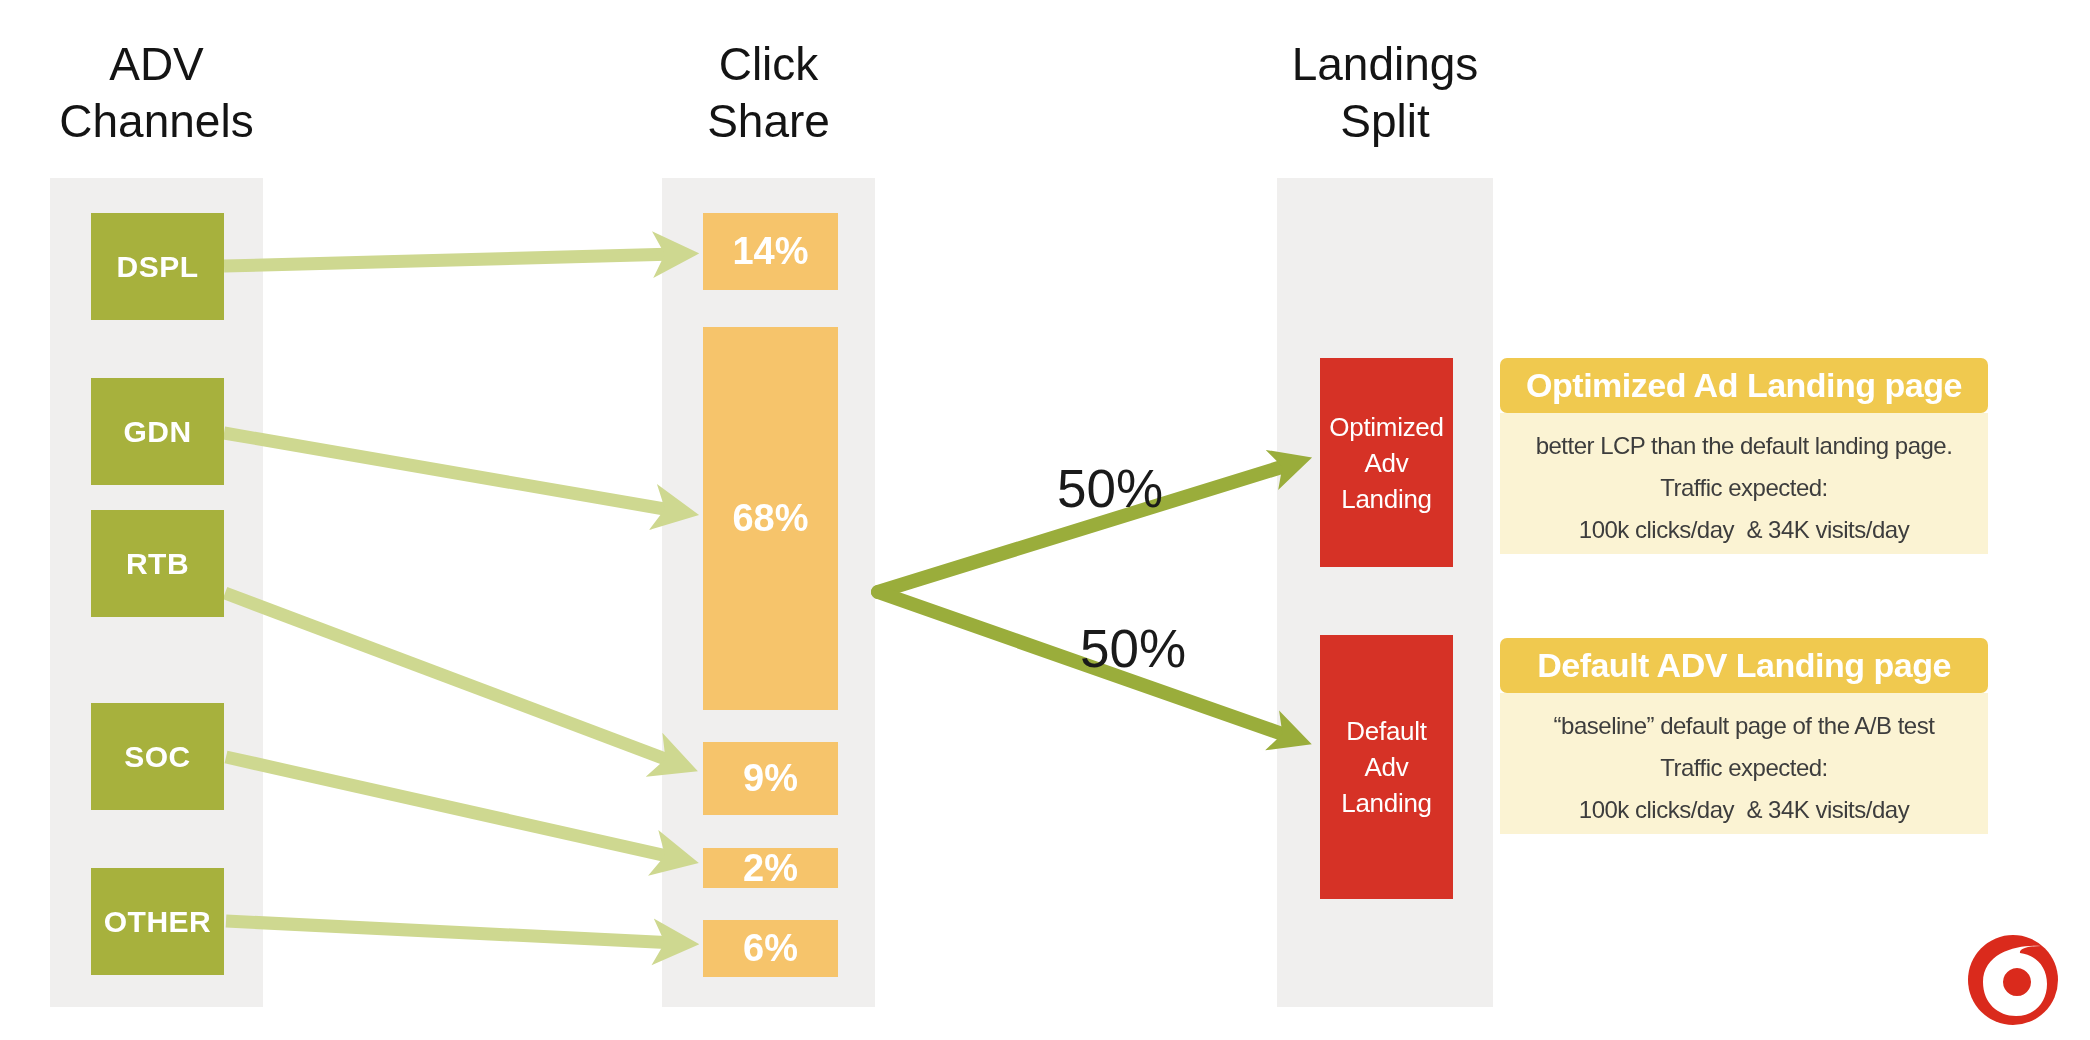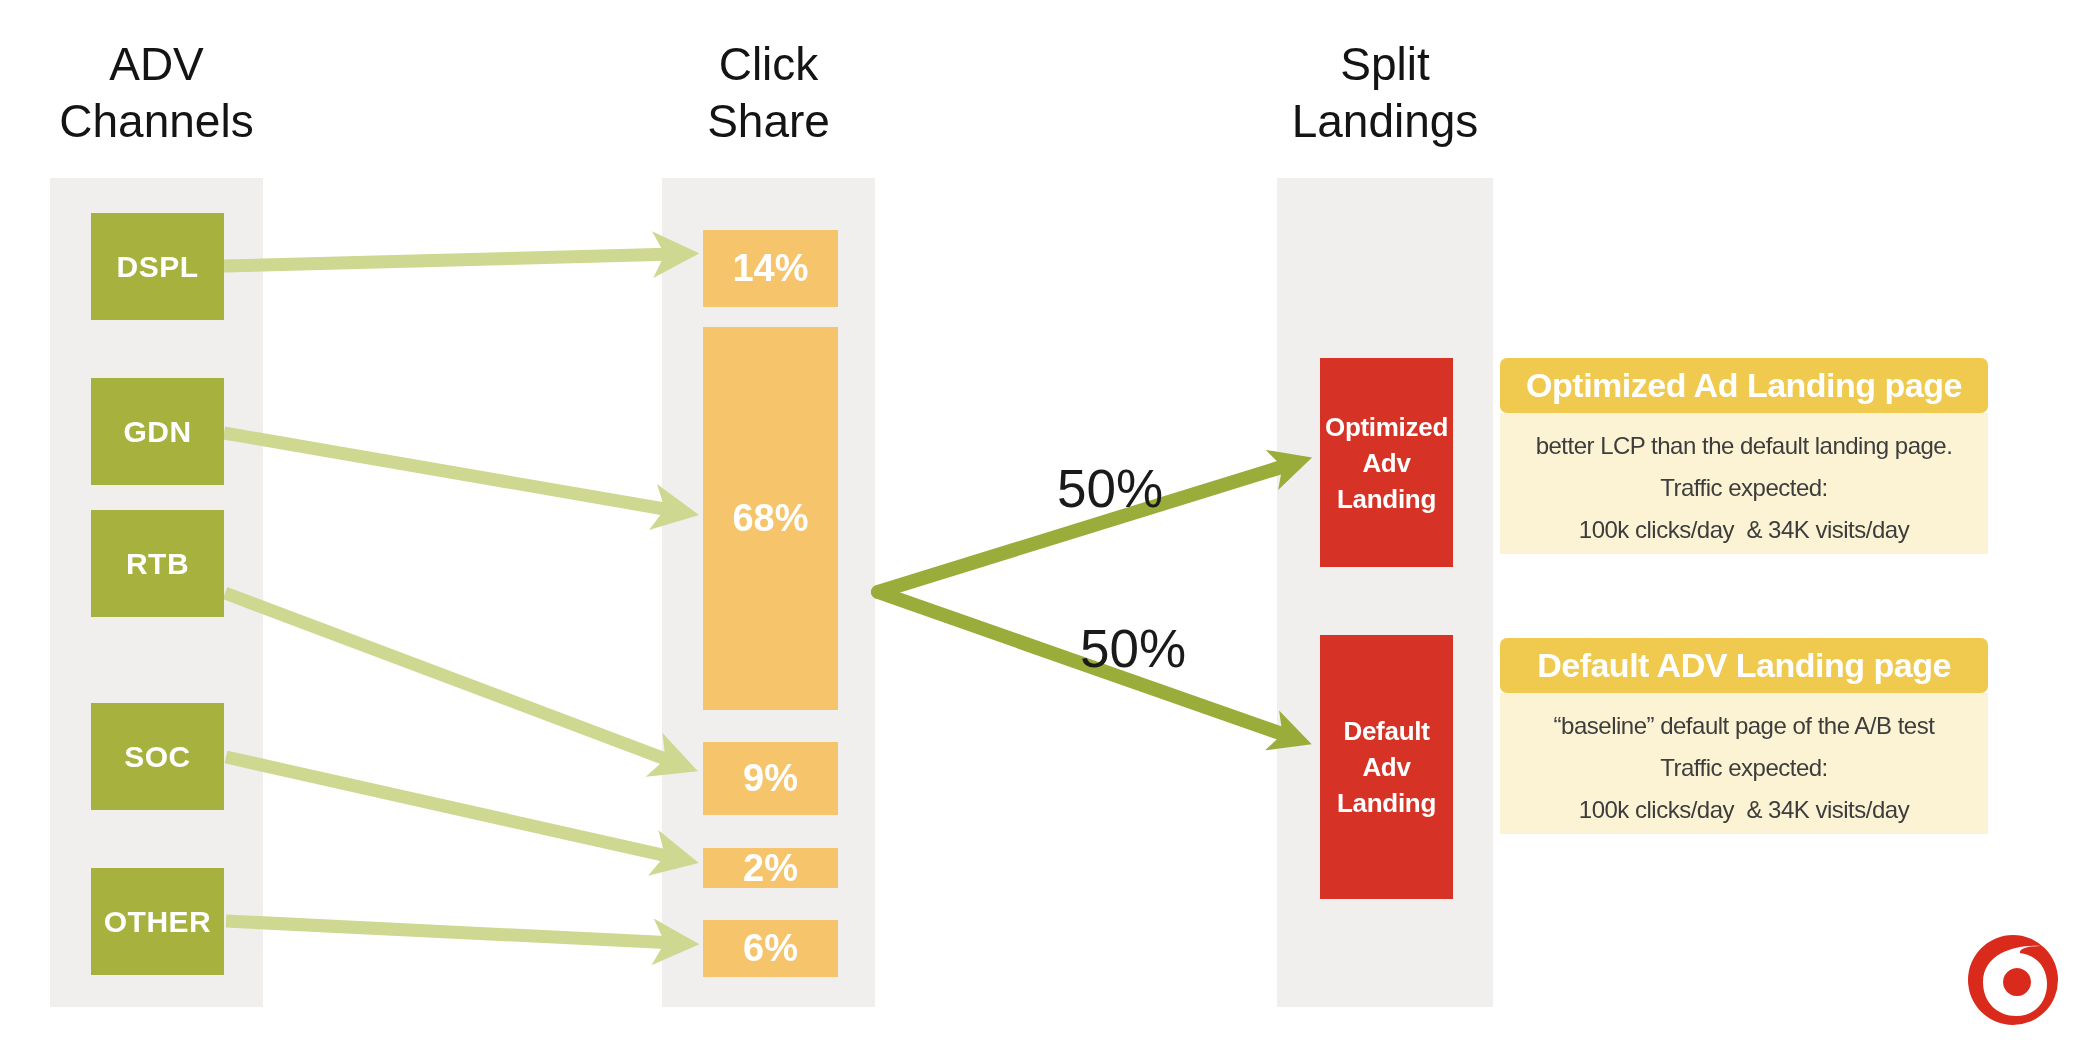--- a/index.html
+++ b/index.html
@@ -25,26 +25,26 @@
   
   .green-box{position:absolute;left:91px;width:133px;height:107px;background:#a7b13d;z-index:3;
              color:#ffffff;font-weight:700;font-size:30px;letter-spacing:.5px;
              display:flex;align-items:center;justify-content:center;}
   .gb0{top:213px}.gb1{top:378px}.gb2{top:510px}.gb3{top:703px}.gb4{top:868px}
 
   
   .orange-box{position:absolute;left:703px;width:135px;background:#f6c46b;z-index:3;
               color:#ffffff;font-weight:700;font-size:38px;
               display:flex;align-items:center;justify-content:center;}
-  .ob0{top:230px;height:77px}.ob1{top:327px;height:383px}.ob2{top:742px;height:73px}
+  .ob0{top:213px;height:77px}.ob1{top:327px;height:383px}.ob2{top:742px;height:73px}
   .ob3{top:848px;height:40px}.ob4{top:920px;height:57px}
 
   
   .red-box{position:absolute;left:1320px;width:133px;background:#d63226;z-index:3;
-           color:#ffffff;font-weight:700;font-size:26px;line-height:36px;letter-spacing:-0.3px;
+           color:#ffffff;font-weight:400;font-size:26px;line-height:36px;letter-spacing:-0.3px;
            display:flex;align-items:center;justify-content:center;text-align:center;}
   .rb0{top:358px;height:209px}.rb1{top:635px;height:264px}
 
   
   .split-label{position:absolute;z-index:4;width:140px;text-align:center;
                color:#1a1a1a;font-size:53px;font-weight:400;}
   .split-top{left:1040px;top:458px;}
   .split-bottom{left:1063px;top:618px;}
 
   
@@ -70,22 +70,22 @@
 
   <div class="col-title t-adv">
     <div>ADV</div>
     <div>Channels</div>
   </div>
   <div class="col-title t-share">
     <div>Click</div>
     <div>Share</div>
   </div>
   <div class="col-title t-land">
+    <div>Landings</div>
     <div>Split</div>
-    <div>Landings</div>
   </div>
 
   <svg id="arrows" width="2090" height="1040" viewBox="0 0 2090 1040">
     <defs>
       <marker id="head-light" viewBox="0 0 10 10" refX="5" refY="5" markerWidth="3.6" markerHeight="3.8" orient="auto">
         <path d="M0,0 L10,5 L0,10 L2.6,5 Z" fill="#ced890"></path>
       </marker>
       <marker id="head-dark" viewBox="0 0 10 10" refX="4" refY="5" markerWidth="3" markerHeight="3.2" orient="auto">
         <path d="M0,0 L10,5 L0,10 L2.6,5 Z" fill="#9aad3b"></path>
       </marker>

